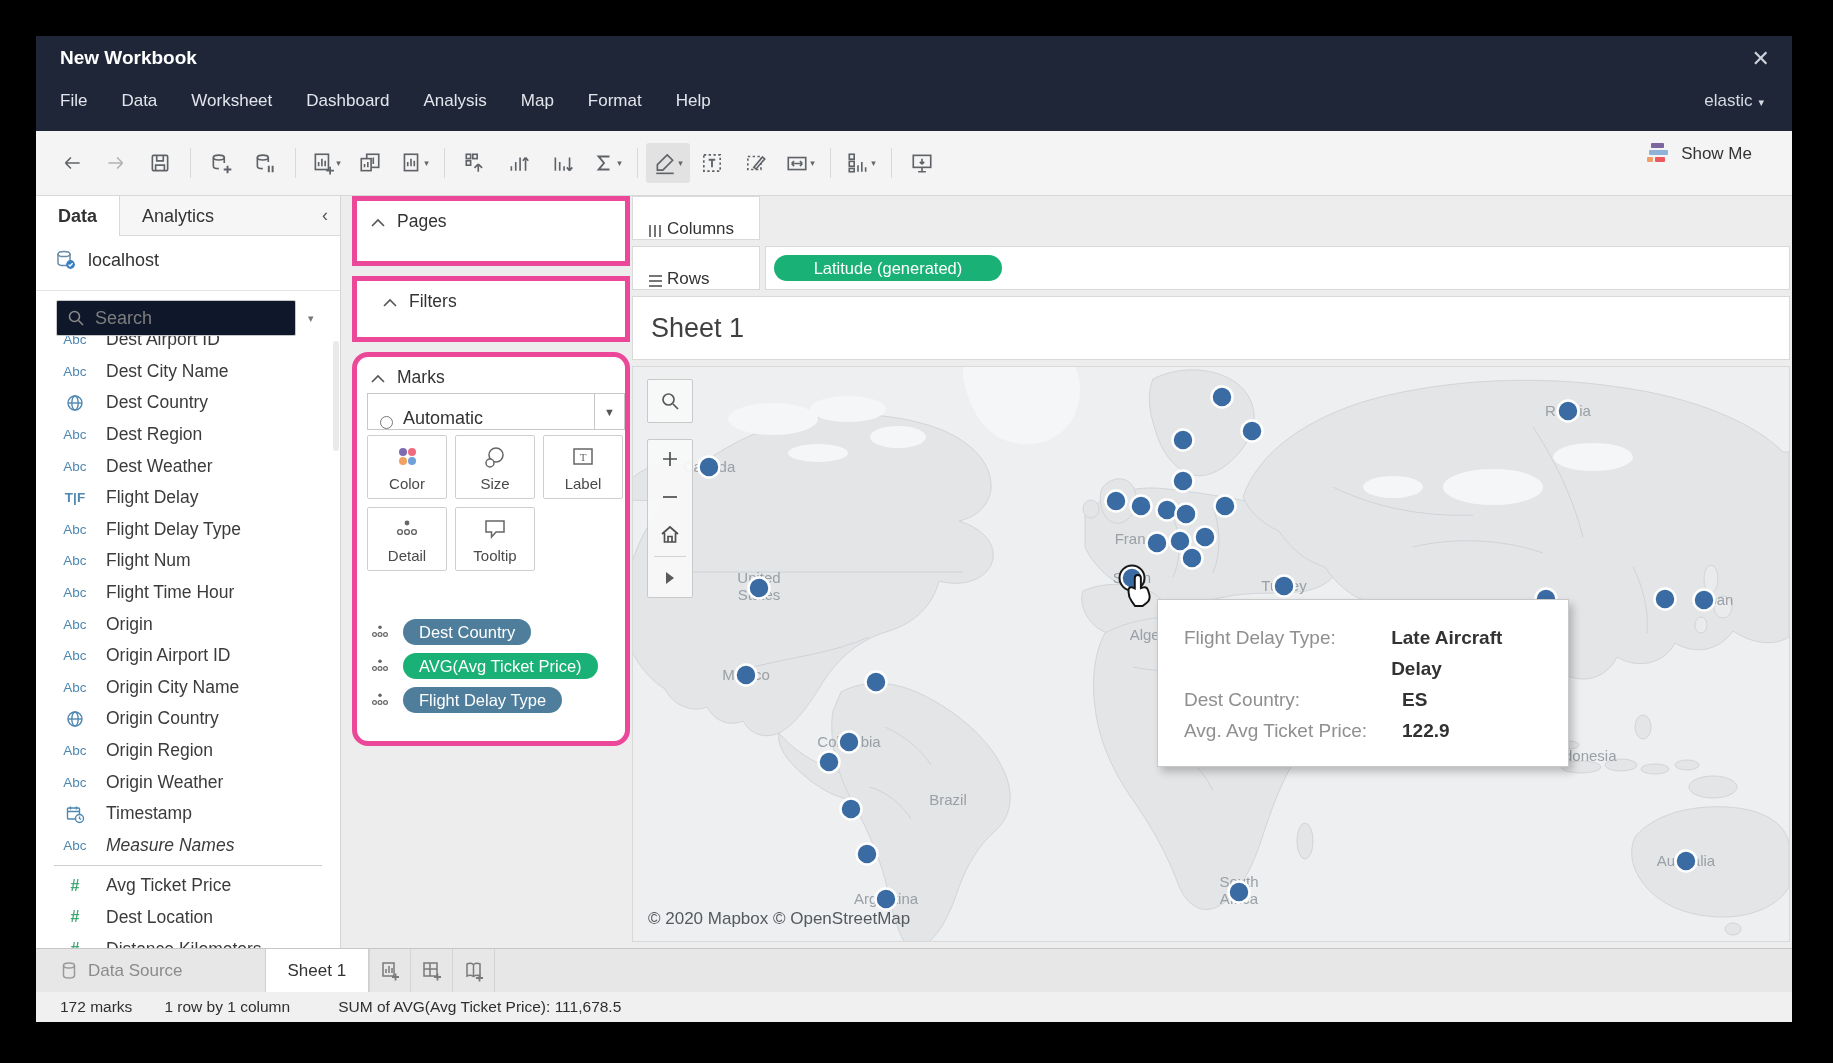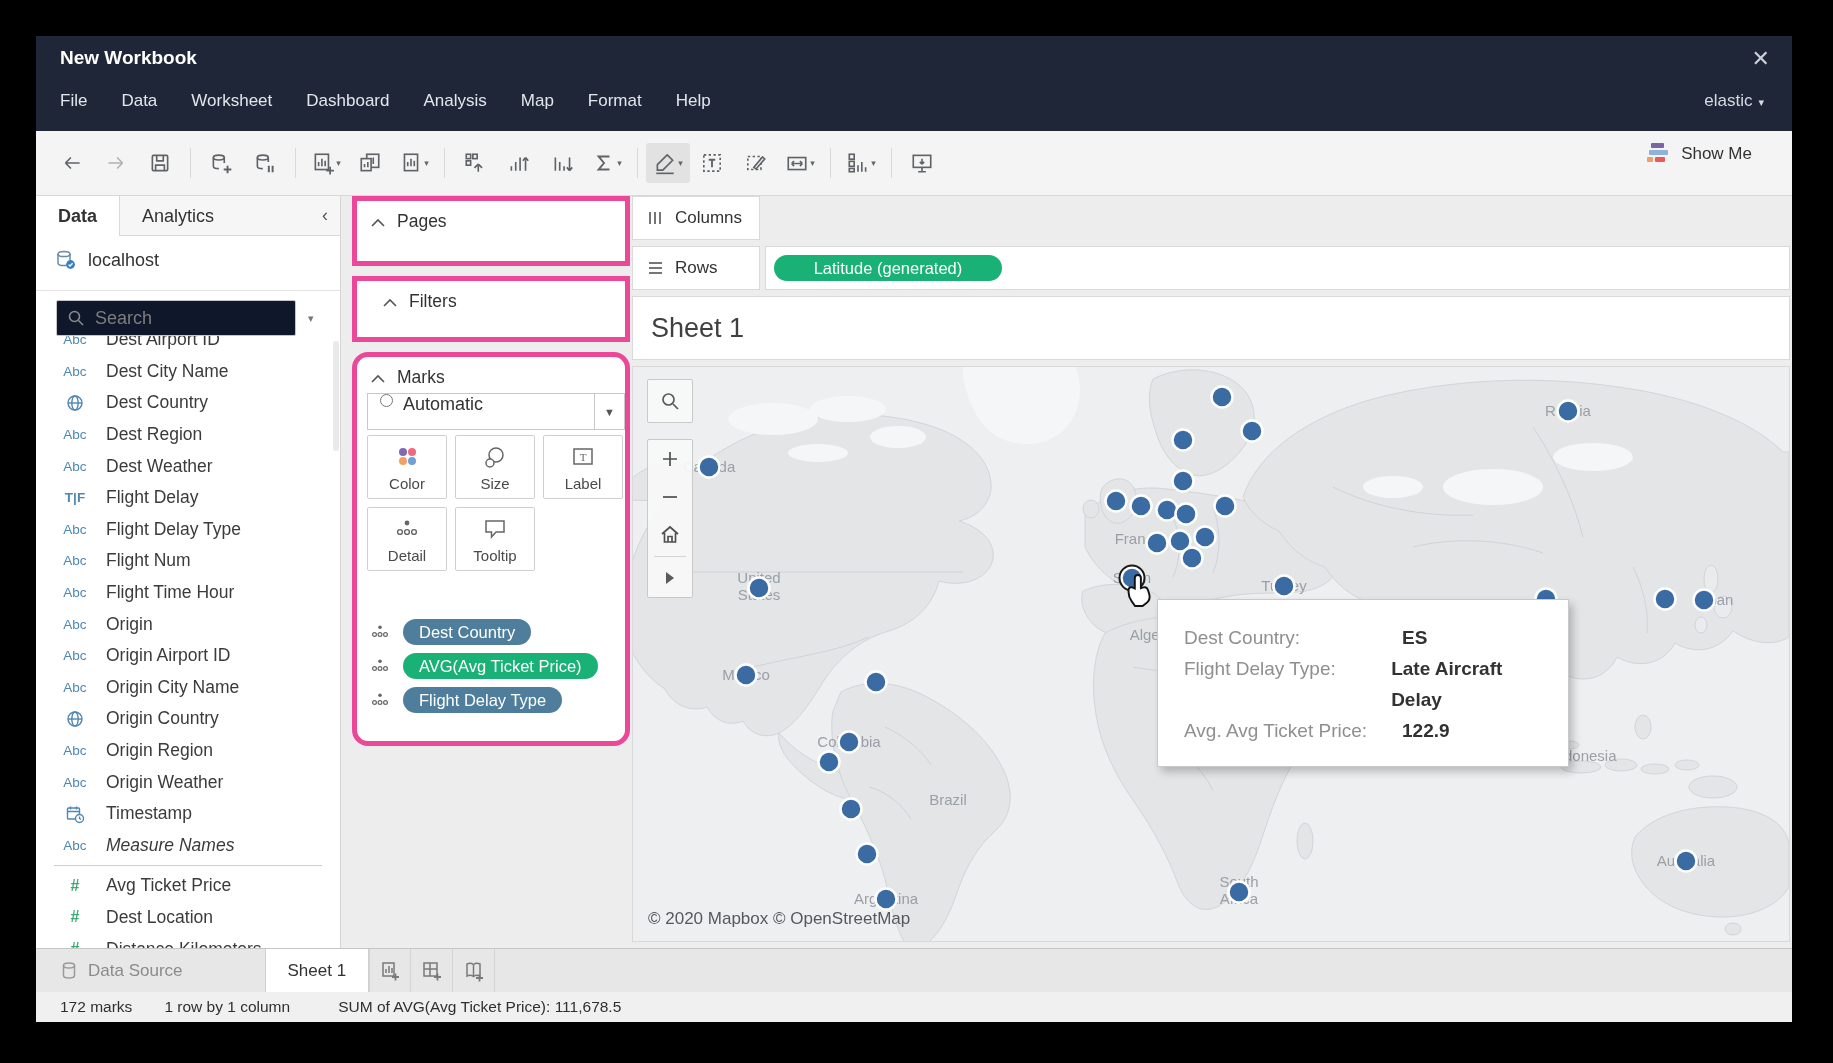--- a/index.html
+++ b/index.html
@@ -58,40 +58,40 @@
   .f-label { font-size:17.5px; color:#3b3b3b; white-space:nowrap; }
   .f-italic .f-label { font-style:italic; }
   .f-sep { height:1px; background:#cfcfcf; margin:4px 18px 4px 18px; }
   .pane-scroll { position:absolute; right:1px; top:145px; width:6px; height:110px; background:#d9d9d9; border-radius:3px; opacity:.55; }
 
   
   .cards { position:absolute; left:316px; top:0; width:278px; }
   .card { position:absolute; left:0; width:278px; background:#fff; border:5px solid #ec4899; }
   .card-title { display:flex; align-items:center; gap:12px; padding:10px 0 0 14px; font-size:17.5px; color:#333; }
   .chev svg { stroke:#555; fill:none; stroke-width:1.6; }
-  .mark-dd { position:absolute; left:10px; top:36px; width:258px; height:37px; border:1px solid #c8c8c8; display:flex; align-items:flex-start; background:#fff; }
+  .mark-dd { position:absolute; left:10px; top:36px; width:258px; height:37px; border:1px solid #c8c8c8; display:flex; align-items:flex-end; background:#fff; }
   .mark-dd .circ { width:13px; height:13px; border:1.5px solid #777; border-radius:50%; margin:0 10px 0 12px; }
   .mark-dd-label { font-size:18px; color:#333; flex:1; }
   .mark-dd-caret { width:30px; height:100%; border-left:1px solid #c8c8c8; display:flex; align-items:center; justify-content:center; color:#555; font-size:11px; }
   .mark-btn { position:absolute; width:80px; height:64px; border:1px solid #cfcfcf; border-radius:2px; background:#fff;
               display:flex; flex-direction:column; align-items:center; justify-content:flex-end; padding-bottom:6px; }
   .mark-btn .mb-label { font-size:15px; color:#4a4a4a; margin-top:4px; }
   .mark-btn svg { position:absolute; top:9px; }
   .marks-pill-row { position:absolute; left:14px; display:flex; align-items:center; gap:14px; }
   .detail-dots svg { display:block; }
   .pill { height:26px; border-radius:13px; color:#fff; font-size:16.5px; display:flex; align-items:center;
           justify-content:center; padding:0 16px; white-space:nowrap; }
   .pill-blue { background:#4e7e9b; }
   .pill-green { background:#19b175; }
 
   
   .sheet { position:absolute; left:596px; top:0; width:1158px; height:752px; }
   .shelf-row { position:absolute; left:0; width:100%; height:44px; }
   .shelf-label { position:absolute; left:0; top:0; width:128px; height:44px; background:#fff; border:1px solid #d9d9d9;
-                 display:flex; align-items:center; gap:10px; padding-left:14px; }
+                 display:flex; align-items:flex-end; gap:2px; padding-left:14px; }
   .shelf-label span { font-size:17px; color:#333; }
   .shelf-cell { position:absolute; left:133px; top:0; right:0; height:44px; background:#fff; border:1px solid #d9d9d9;
                 display:flex; align-items:center; padding-left:8px; }
   .shelf-pill { width:228px; }
   .title-cell { position:absolute; left:0; top:100px; width:100%; height:64px; background:#fff; border:1px solid #d9d9d9;
                 display:flex; align-items:center; padding-left:18px; }
   .sheet-title { font-size:27px; color:#404040; }
 
   
   .map-cell { position:absolute; left:0; top:170px; width:100%; height:576px; background:#edeff1; border:1px solid #d9d9d9; overflow:hidden; }
@@ -689,26 +689,26 @@
           <div class="ctrl-sep"></div>
           <div class="ctrl-item">
             <svg width="14" height="14" viewBox="0 0 14 14">
                 <path d="M3 1 L11 7 L3 13 Z" fill="#5a5a5a" stroke="none"></path>
               </svg>
           </div>
         </div>
 
         <div class="map-tooltip" id="tooltip-box">
             <div class="tt-row">
+              <span class="tt-label">Flight Delay Type:</span>
+              <span class="tt-value">Late Aircraft Delay</span>
+            </div>
+            <div class="tt-row">
               <span class="tt-label">Dest Country:</span>
               <span class="tt-value">ES</span>
-            </div>
-            <div class="tt-row">
-              <span class="tt-label">Flight Delay Type:</span>
-              <span class="tt-value">Late Aircraft Delay</span>
             </div>
             <div class="tt-row">
               <span class="tt-label">Avg. Avg Ticket Price:</span>
               <span class="tt-value">122.9</span>
             </div>
           </div>
 
         <svg class="cursor-hand" width="34" height="36" viewBox="0 0 24 26">
           <path d="M9 1.5 C10.3 1.5 11.2 2.4 11.2 3.7 L11.2 11 L13 10.4 C14.4 10 15.8 10.9 16.3 12.3 L17.3 15.5 C17.9 17.9 17 20.4 15 21.9 L12.4 23.8 L7 23.8 L4.6 20.5 C3.2 18.6 2.3 16.3 2.3 13.9 L2.3 12.2 C2.3 10.8 3.7 9.9 5 10.4 L6.8 11.2 L6.8 3.7 C6.8 2.4 7.7 1.5 9 1.5 Z" fill="#fff" stroke="#111" stroke-width="1.4"></path>
         </svg>

